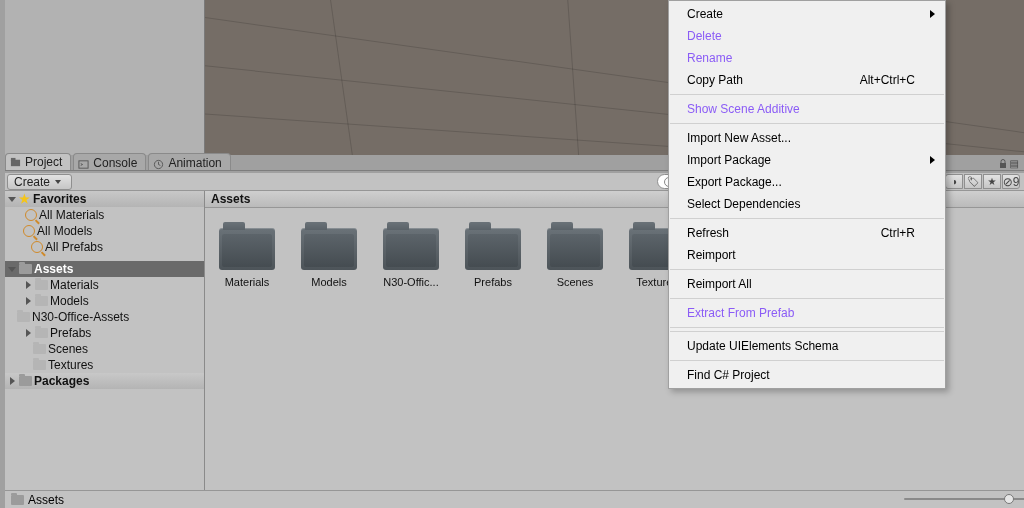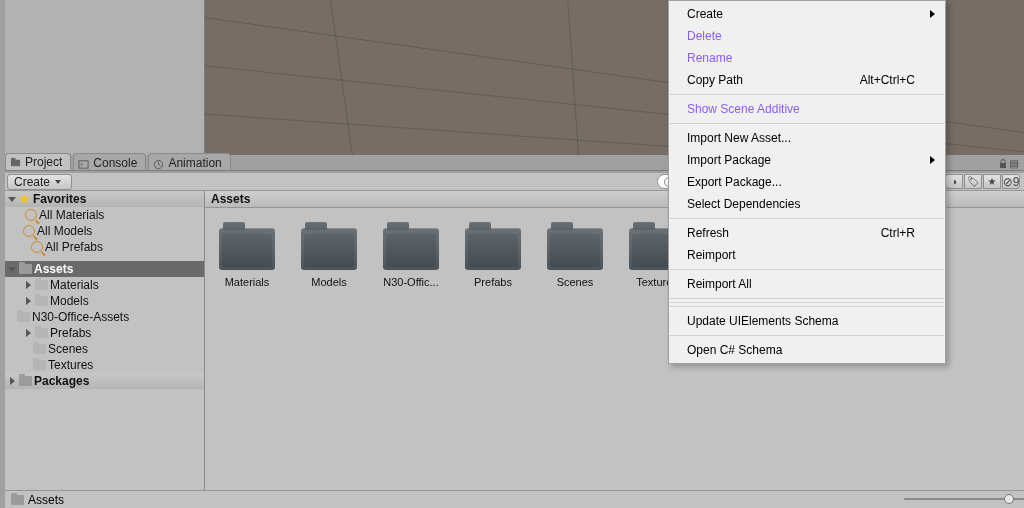--- a/index.html
+++ b/index.html
@@ -282,22 +282,25 @@
       <span class="shortcut">Ctrl+R</span>
     </div>
     <div class="citem">
       <span>Reimport</span>
     </div>
     <div class="csep"></div>
     <div class="citem">
       <span>Reimport All</span>
     </div>
     <div class="csep"></div>
+    <div class="citem disabled">
+      <span>Extract From Prefab</span>
+    </div>
     <div class="csep"></div>
     <div class="csep"></div>
     <div class="citem">
       <span>Update UIElements Schema</span>
     </div>
     <div class="csep"></div>
     <div class="citem">
-      <span>Open C# Schema</span>
+      <span>Find C# Project</span>
     </div>
   </div>
 
 </body></html>

